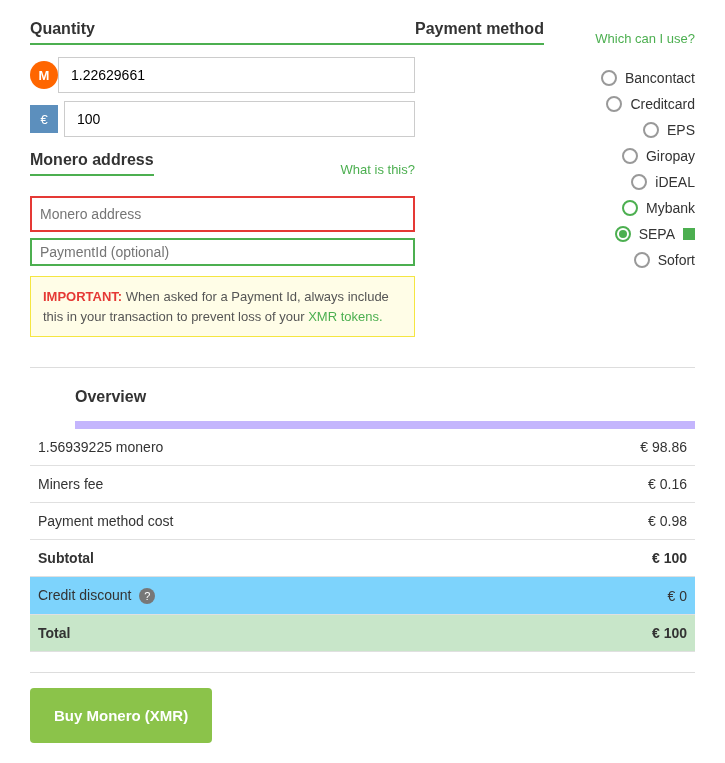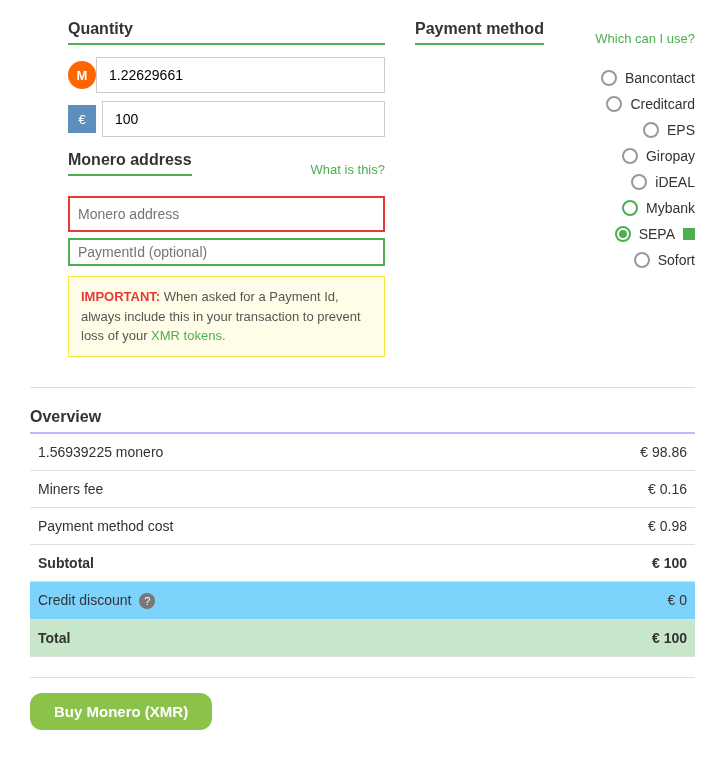--- a/index.html
+++ b/index.html
@@ -12,23 +12,21 @@
       min-height: 763px;
     }
 
     .main-container {
       padding: 20px 30px;
     }
 
     
     .top-section {
       display: flex;
-      gap: 30px;
       margin-bottom: 30px;
-      margin-left: 38px;
     }
 
     
     .left-column {
       flex: 1;
     }
 
     .section-title {
       font-size: 16px;
       font-weight: bold;
@@ -212,23 +210,24 @@
 
     
     .overview-section {
       margin-bottom: 20px;
     }
 
     .overview-title {
       font-size: 16px;
       font-weight: bold;
       color: #333;
-      border-bottom: 2px solid #c4b5fd;
-      padding-bottom: 6px;
+      border-bottom: 8px solid #c4b5fd;
+      padding-bottom: 15px;
       margin-bottom: 0;
+      margin-left: 45px;
     }
 
     .overview-table {
       width: 100%;
       border-collapse: collapse;
     }
 
     .overview-table tr {
       border-bottom: 1px solid #e0e0e0;
     }
@@ -299,25 +298,25 @@
 
     .terms-link {
       color: #4caf50;
       cursor: pointer;
     }
 
     .buy-button {
       background: #8bc34a;
       color: white;
       border: none;
-      padding: 10px 24px;
+      padding: 19px 24px;
       font-size: 15px;
       font-weight: bold;
       cursor: pointer;
-      border-radius: 12px;
+      border-radius: 4px;
     }
   </style>
 </head>
 <body>
 
 <div class="main-container">
 
   <div class="top-section">
 
     <div class="left-column">

